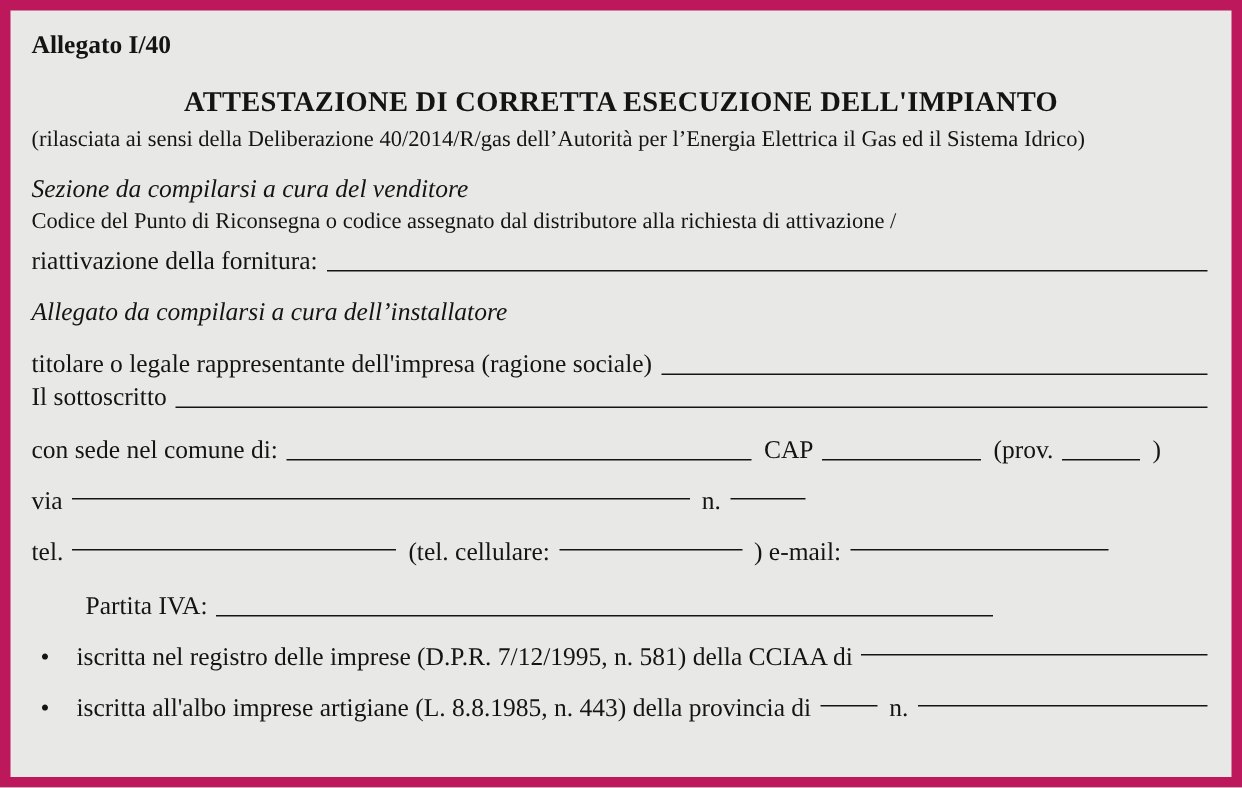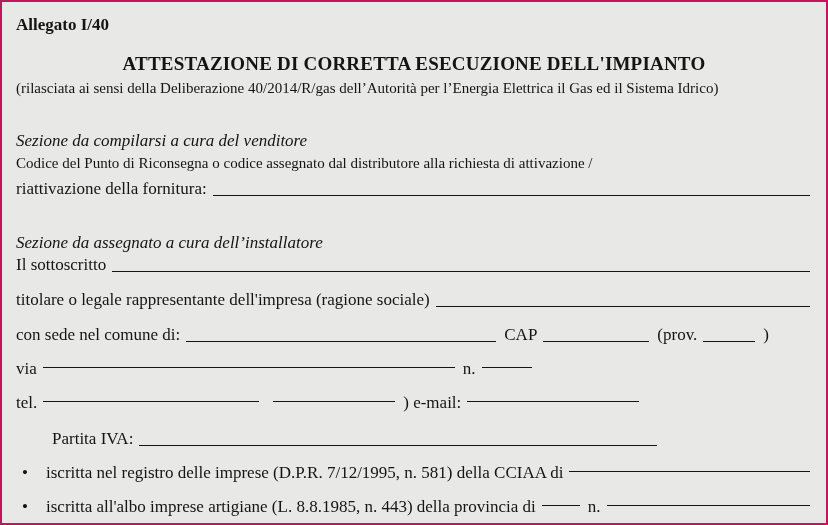--- a/index.html
+++ b/index.html
@@ -1,21 +1,21 @@
 <!DOCTYPE html>
 <html><head>
 <meta charset="utf-8">
 <style>
   html, body { margin: 0; padding: 0; background: #cfcfcf; }
   .page {
     box-sizing: border-box;
     width: 828px;
     height: 525px;
     background: #e8e8e7;
-    border: 2px solid #be185d;
+    border: 7px solid #be185d;
     font-family: "Liberation Serif", "DejaVu Serif", serif;
     color: #141414;
     padding: 12px 14px 17px 14px;
     overflow: hidden;
   }
   .allegato {
     font-weight: bold;
     font-size: 17px;
     line-height: 22px;
   }
@@ -30,21 +30,21 @@
   .subtitle {
     text-align: left;
     font-size: 15px;
     line-height: 19px;
     margin-top: 3px;
   }
   .section-label {
     font-style: italic;
     font-size: 17px;
     line-height: 22px;
-    margin-top: 32px;
+    margin-top: 12px;
   }
   .line {
     font-size: 15px;
     line-height: 22px;
   }
   .row {
     display: flex;
     align-items: flex-end;
     font-size: 17px;
     line-height: 22px;
@@ -90,29 +90,29 @@
   <div class="subtitle">(rilasciata ai sensi della Deliberazione 40/2014/R/gas dell’Autorità per l’Energia Elettrica il Gas ed il Sistema Idrico)</div>
 
   <div class="section-label">Sezione da compilarsi a cura del venditore</div>
 
   <div class="line">Codice del Punto di Riconsegna o codice assegnato dal distributore alla richiesta di attivazione /</div>
   <div class="row m4">
     <span class="lbl">riattivazione della fornitura:</span>
     <span class="fill"></span>
   </div>
 
-  <div class="section-label">Sezione da assegnato a cura dell’installatore</div>
+  <div class="section-label">Allegato da compilarsi a cura dell’installatore</div>
+
+  <div class="row m13">
+    <span class="lbl">titolare o legale rappresentante dell'impresa (ragione sociale)</span>
+    <span class="fill"></span>
+  </div>
 
   <div class="row">
     <span class="lbl">Il sottoscritto</span>
-    <span class="fill"></span>
-  </div>
-
-  <div class="row m13">
-    <span class="lbl">titolare o legale rappresentante dell'impresa (ragione sociale)</span>
     <span class="fill"></span>
   </div>
 
   <div class="row m13">
     <span class="lbl">con sede nel comune di:</span>
     <span class="blank w-sede"></span>
     <span class="lbl">CAP</span>
     <span class="blank w-cap"></span>
     <span class="lbl">(prov.</span>
     <span class="blank w-prov"></span>
@@ -122,20 +122,21 @@
   <div class="row m12">
     <span class="lbl">via</span>
     <span class="blank w-via"></span>
     <span class="lbl">n.</span>
     <span class="blank w-civ"></span>
   </div>
 
   <div class="row m12">
     <span class="lbl">tel.</span>
     <span class="blank w-tel"></span>
+    <span class="lbl">(tel. cellulare:</span>
     <span class="blank w-cell"></span>
     <span class="lbl">) e-mail:</span>
     <span class="blank w-email"></span>
   </div>
 
   <div class="row m14">
     <span class="lbl">Partita IVA:</span>
     <span class="blank w-piva"></span>
   </div>
 

